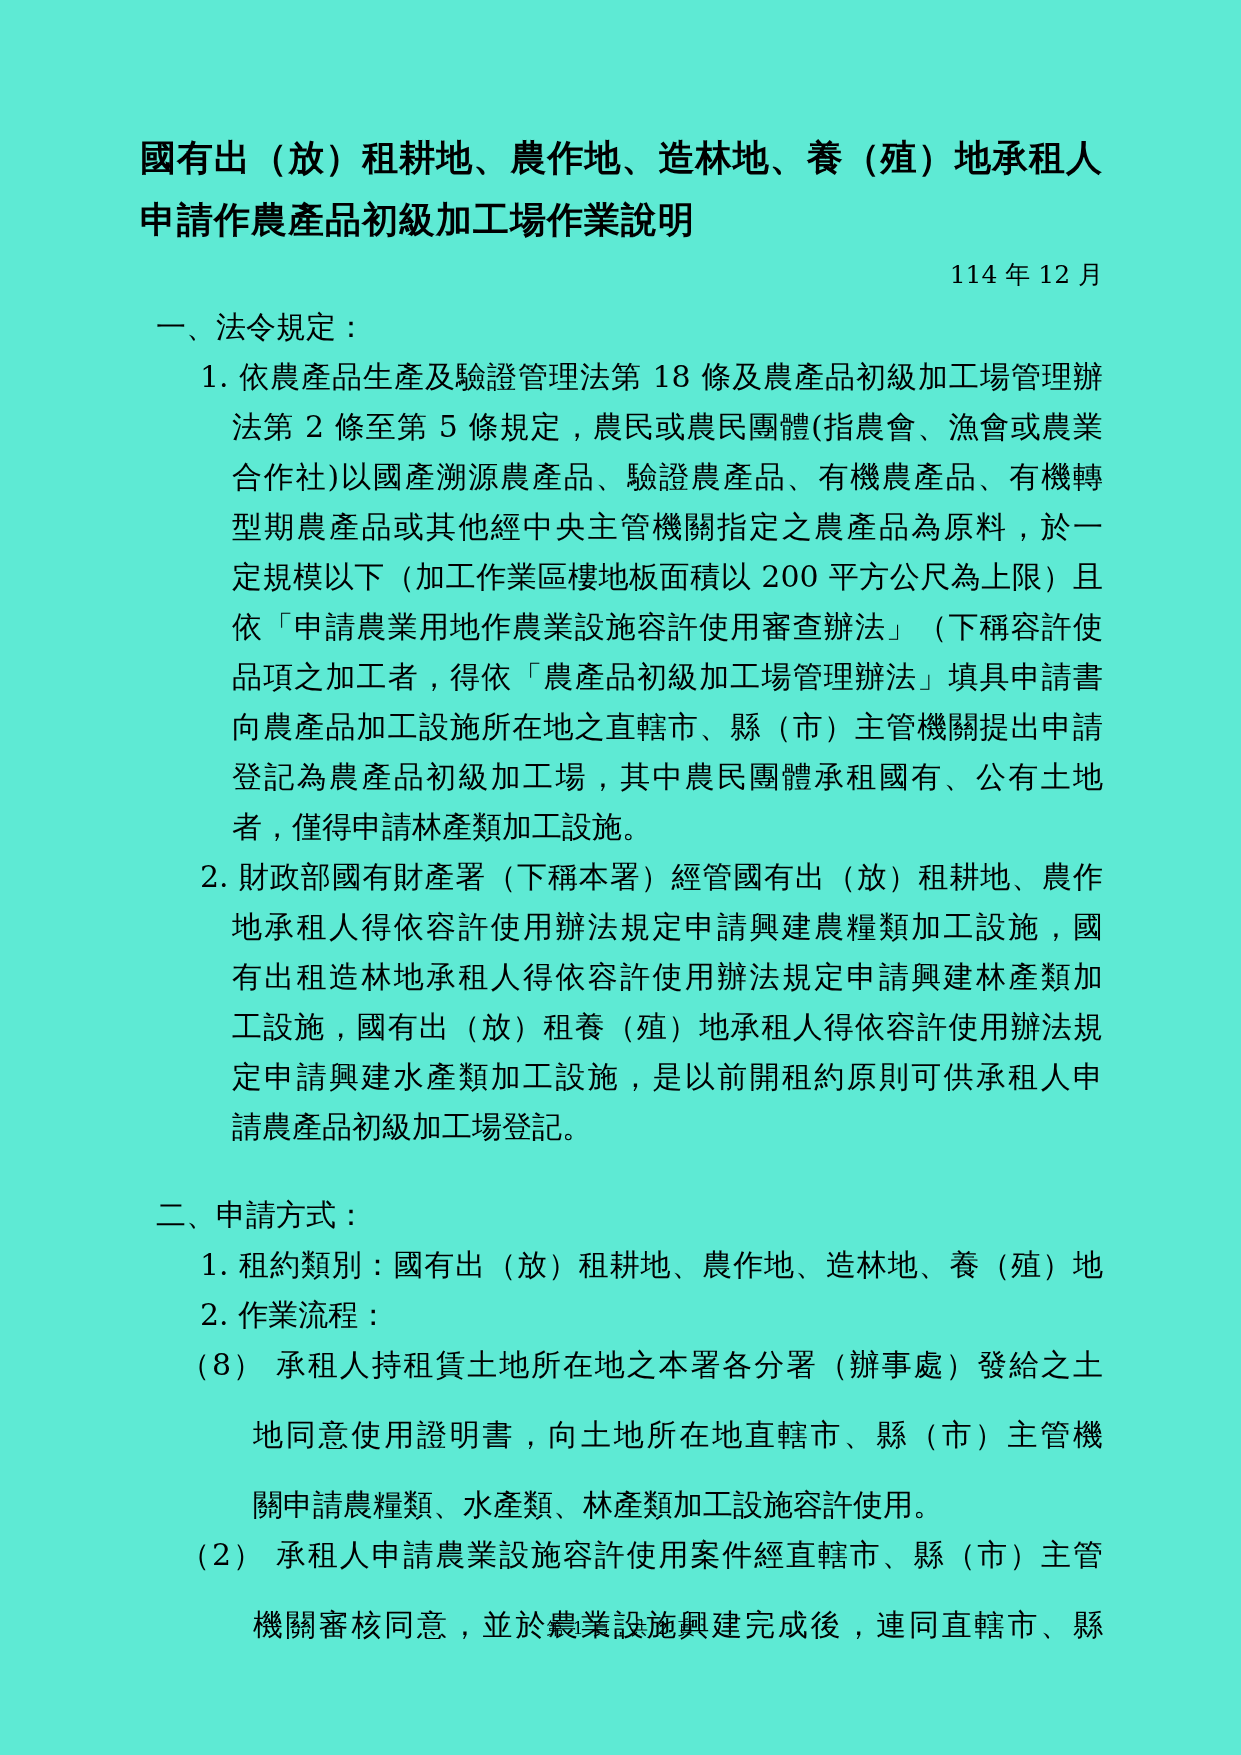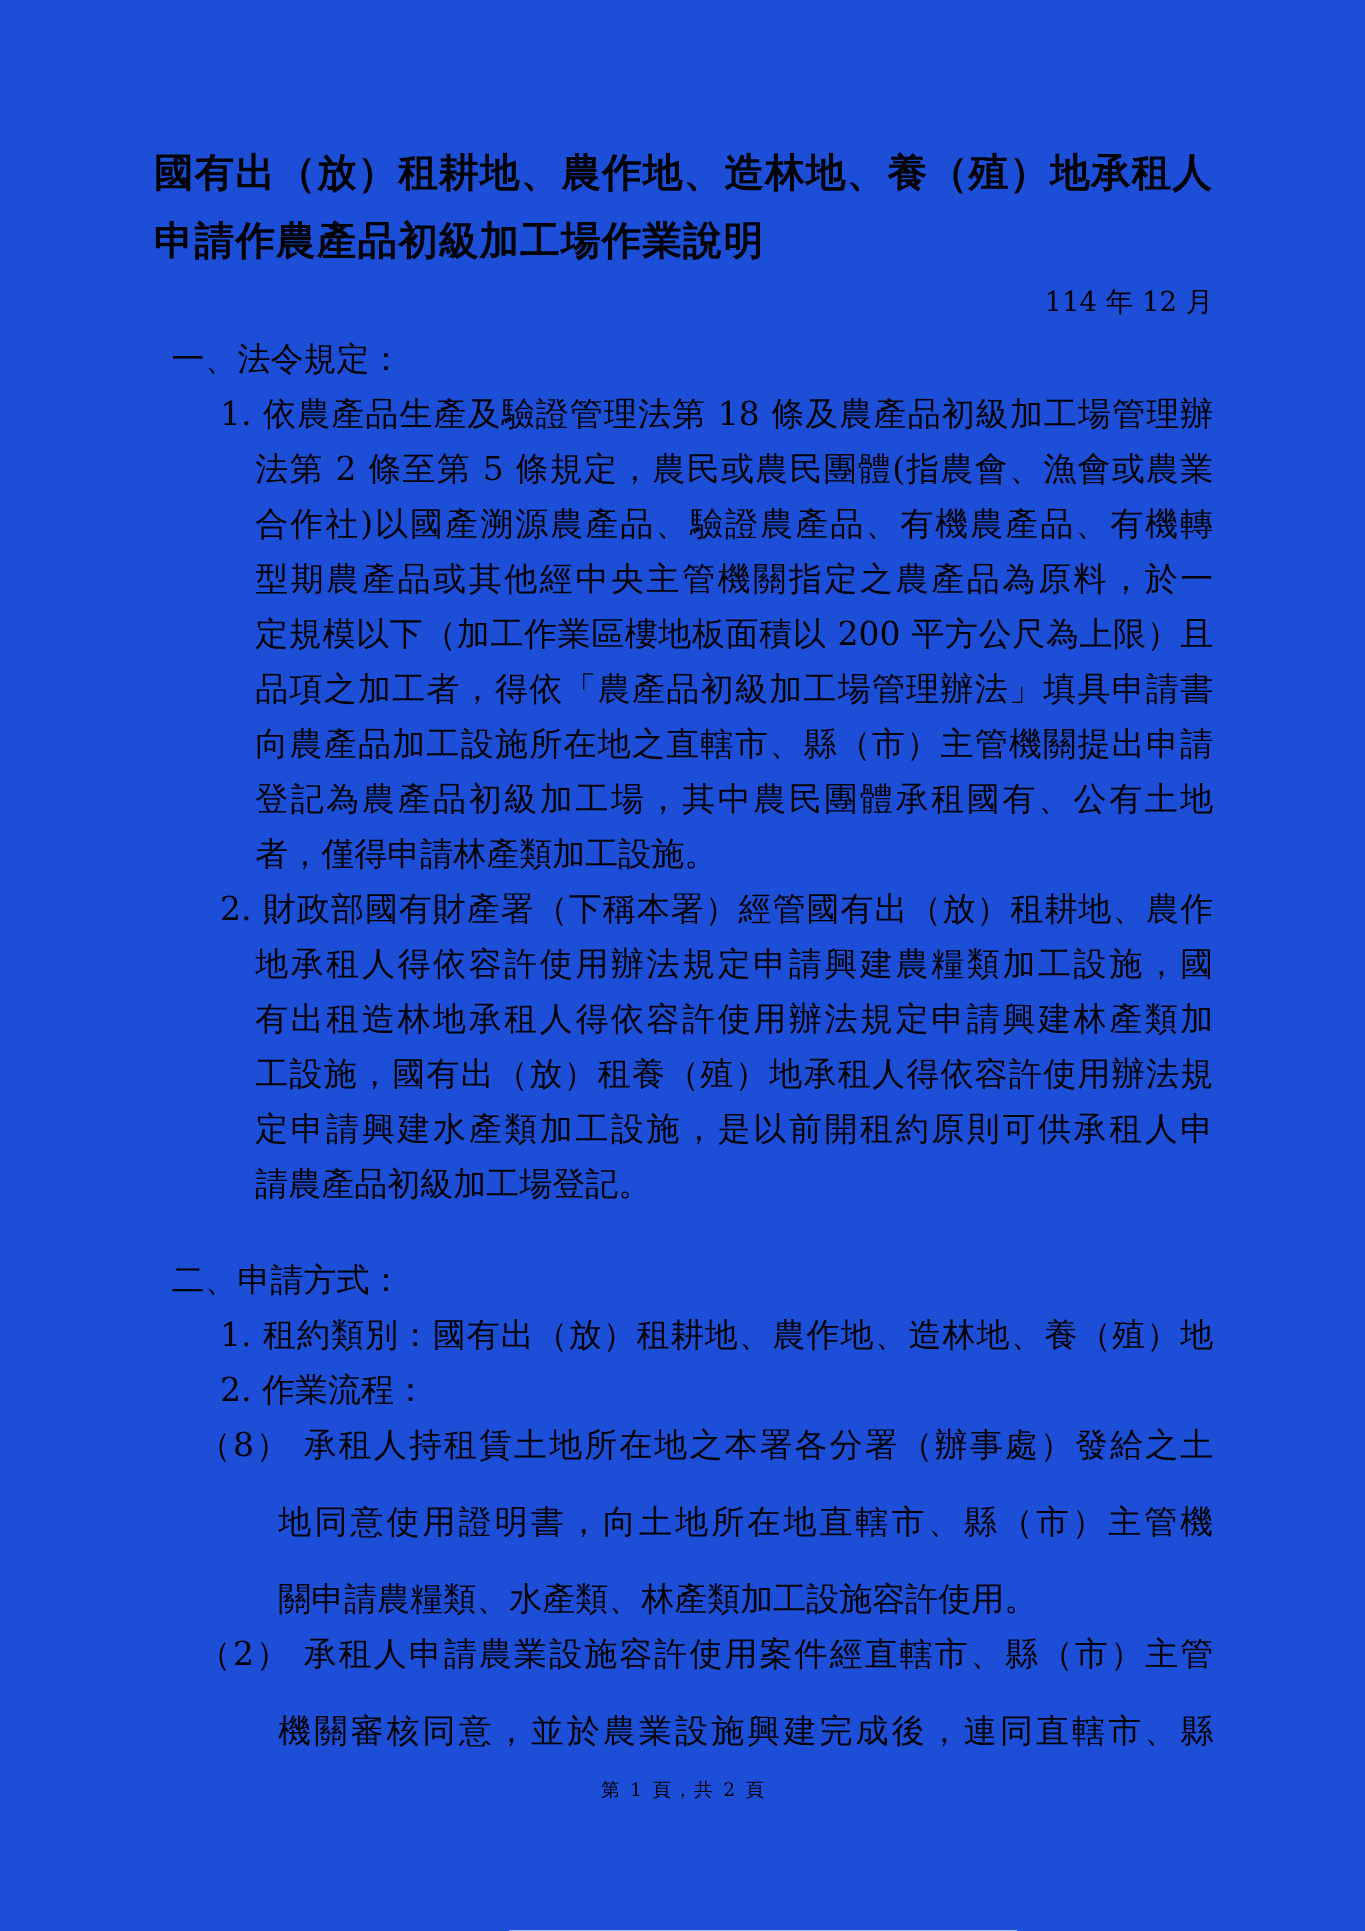--- a/index.html
+++ b/index.html
@@ -4,21 +4,21 @@
 <style>
   html, body {
     margin: 0;
     padding: 0;
     background: #ffffff;
   }
   .page {
     position: relative;
     width: 1241px;
     height: 1755px;
-    background: #1d4ed8;
+    background: #5eead4;
     color: #000000;
     font-family: "DejaVu Serif", "Liberation Serif", serif;
     overflow: hidden;
   }
   .content {
     position: absolute;
     left: 140px;
     top: 0;
     width: 963px;
   }
@@ -85,20 +85,21 @@
 
     <div class="doc-date">114 年 12 月</div>
 
     <div class="body-lines" id="body-lines">
         <div class="line ind-section">一、法令規定：</div>
         <div class="line ind-item just">1. 依農產品生產及驗證管理法第 18 條及農產品初級加工場管理辦</div>
         <div class="line ind-item-cont just">法第 2 條至第 5 條規定，農民或農民團體(指農會、漁會或農業</div>
         <div class="line ind-item-cont just">合作社)以國產溯源農產品、驗證農產品、有機農產品、有機轉</div>
         <div class="line ind-item-cont just">型期農產品或其他經中央主管機關指定之農產品為原料，於一</div>
         <div class="line ind-item-cont just">定規模以下（加工作業區樓地板面積以 200 平方公尺為上限）且</div>
+        <div class="line ind-item-cont just">依「申請農業用地作農業設施容許使用審查辦法」（下稱容許使</div>
         <div class="line ind-item-cont just">品項之加工者，得依「農產品初級加工場管理辦法」填具申請書</div>
         <div class="line ind-item-cont just">向農產品加工設施所在地之直轄市、縣（市）主管機關提出申請</div>
         <div class="line ind-item-cont just">登記為農產品初級加工場，其中農民團體承租國有、公有土地</div>
         <div class="line ind-item-cont">者，僅得申請林產類加工設施。</div>
         <div class="line ind-item just">2. 財政部國有財產署（下稱本署）經管國有出（放）租耕地、農作</div>
         <div class="line ind-item-cont just">地承租人得依容許使用辦法規定申請興建農糧類加工設施，國</div>
         <div class="line ind-item-cont just">有出租造林地承租人得依容許使用辦法規定申請興建林產類加</div>
         <div class="line ind-item-cont just">工設施，國有出（放）租養（殖）地承租人得依容許使用辦法規</div>
         <div class="line ind-item-cont just">定申請興建水產類加工設施，是以前開租約原則可供承租人申</div>
         <div class="line ind-item-cont">請農產品初級加工場登記。</div>

